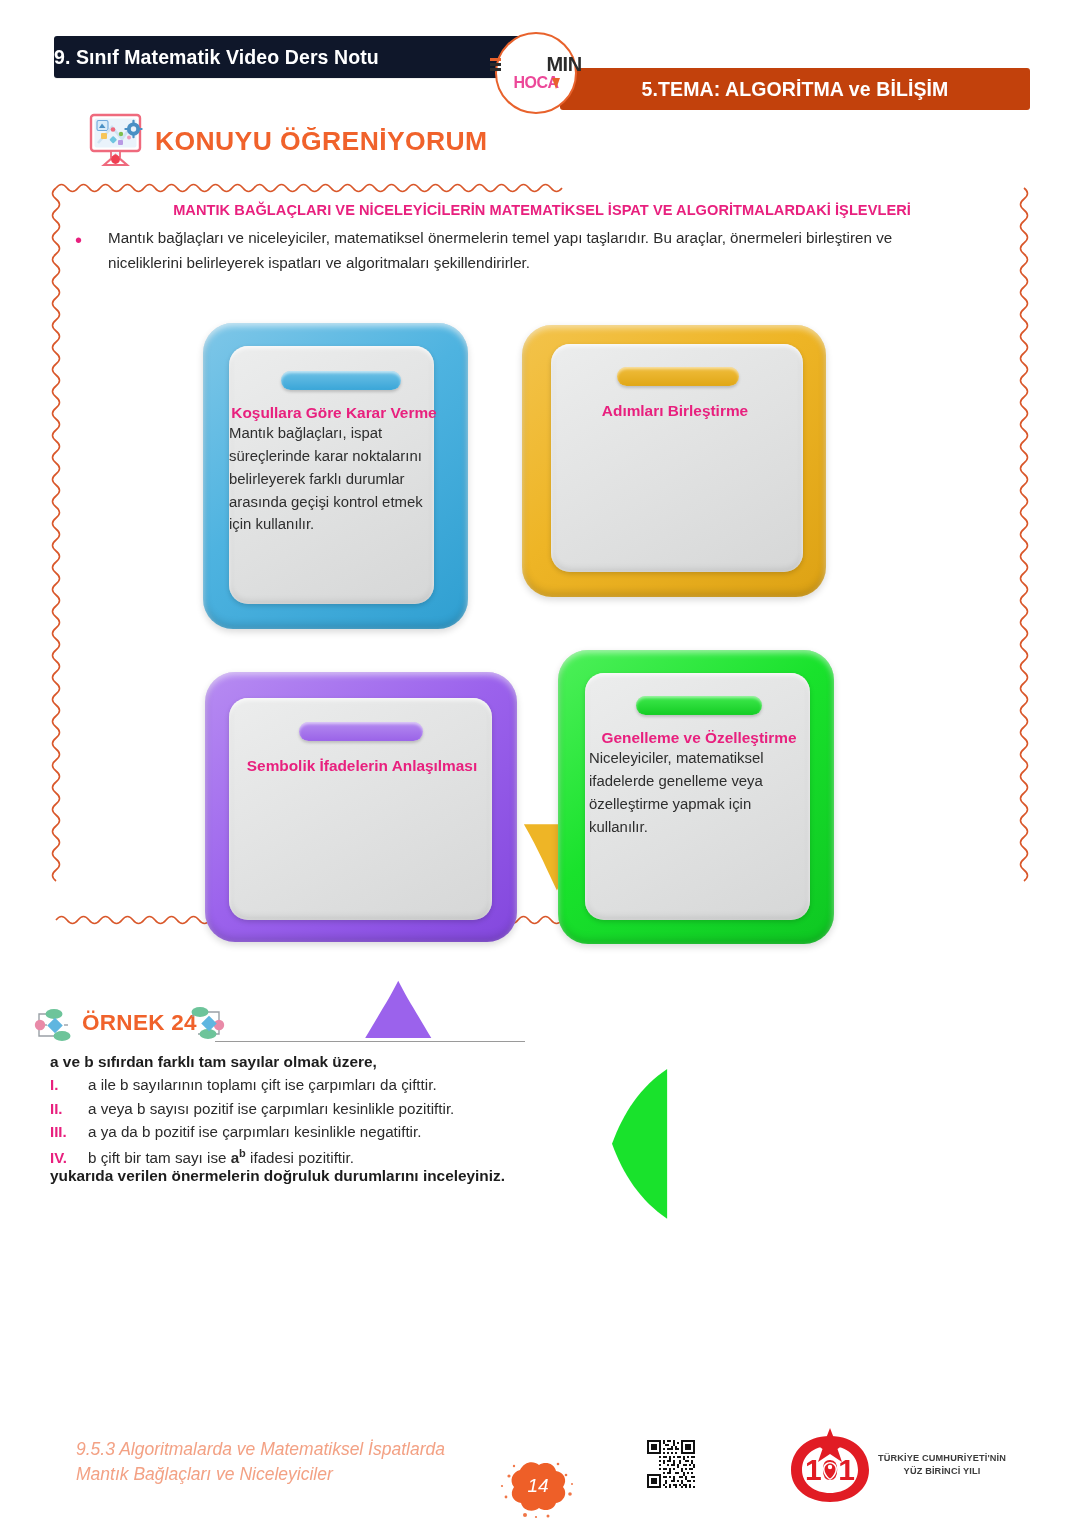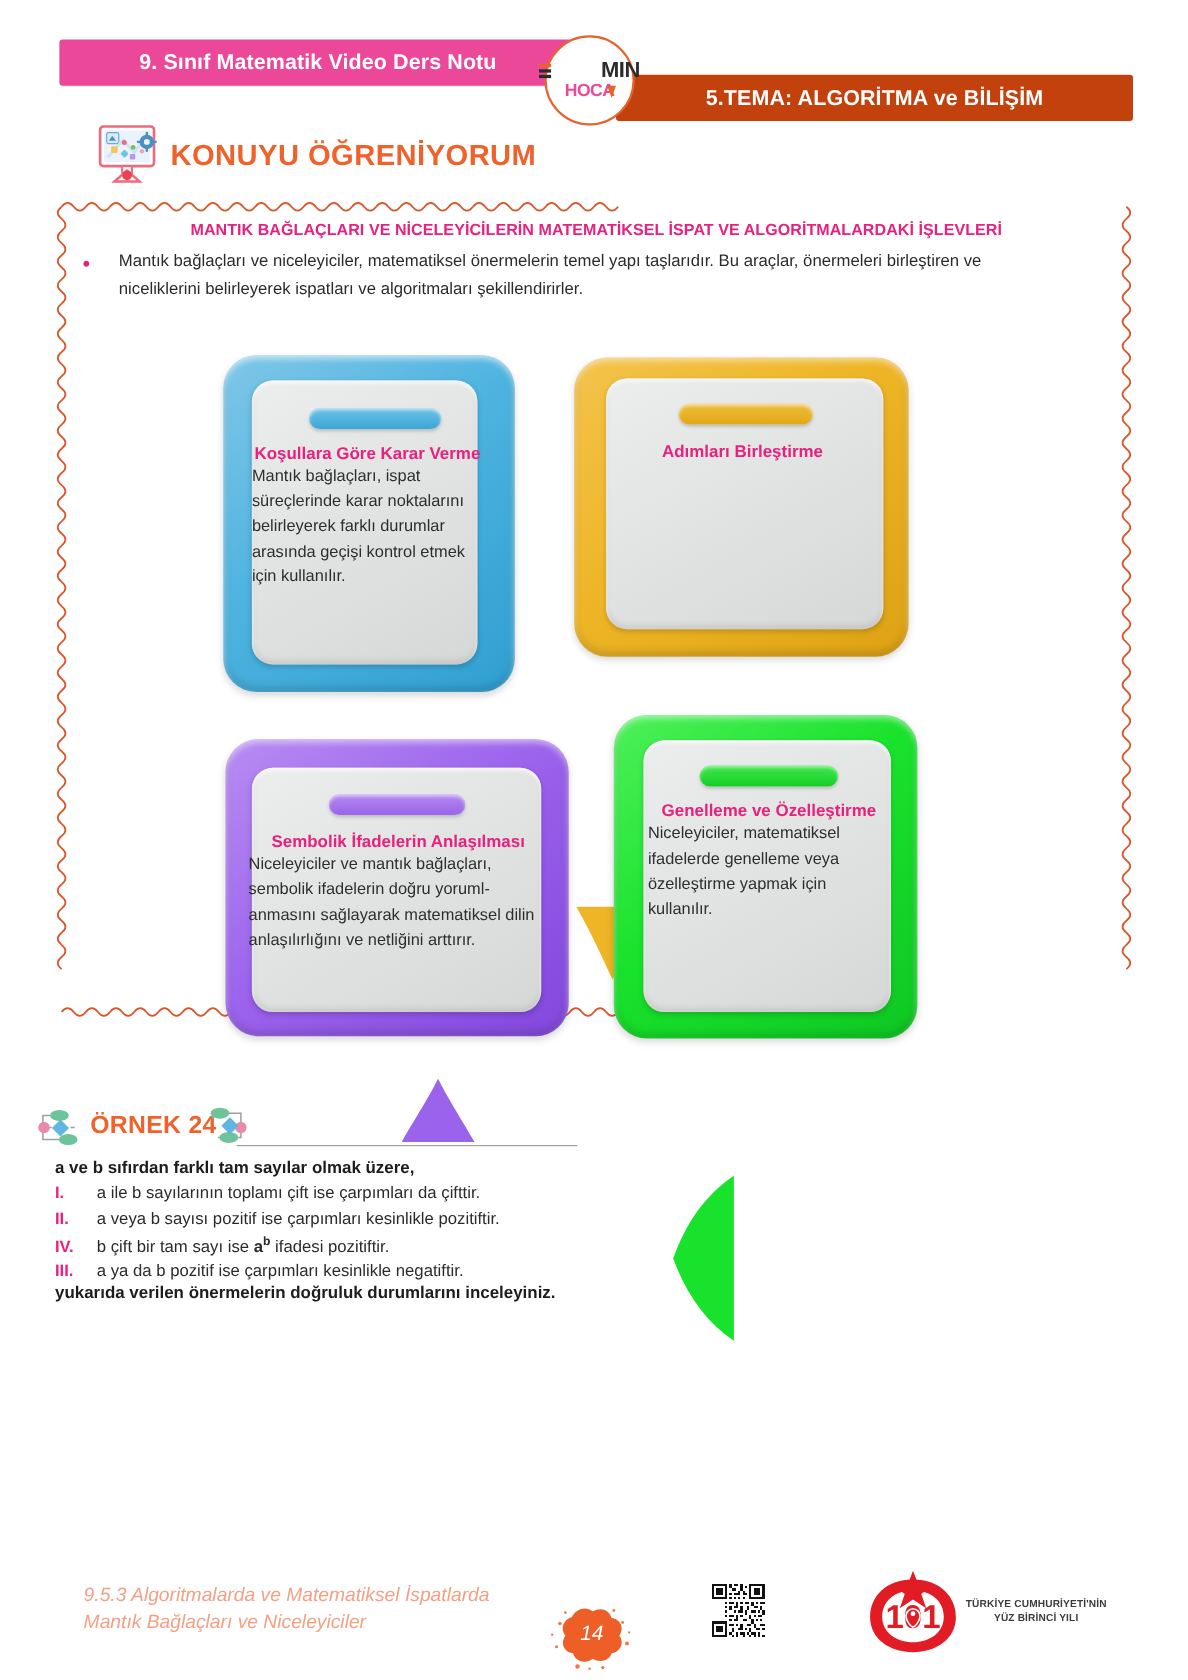--- a/index.html
+++ b/index.html
@@ -12,23 +12,23 @@
     position:relative;
     overflow:hidden;
     color:#231f20;
   }
 
   
   .header { position:absolute; left:0; top:0; width:1080px; height:110px; }
 
   .hdr-left {
     position:absolute; left:54px; top:36px; width:470px; height:42px;
-    background:#ec4899;
+    background:#0f172a;
     border-radius:3px 3px 3px 3px;
-    display:flex; align-items:center; justify-content:center;
+    display:flex; align-items:center; justify-content:flex-start;
     box-shadow:0 1px 0 rgba(0,0,0,.06);
   }
   .hdr-left span {
     color:#ffffff; font-size:19.5px; font-weight:bold; letter-spacing:.1px;
     white-space:nowrap;
   }
   .hdr-left:after{
     content:""; position:absolute; right:-10px; bottom:-7px;
     width:0;height:0;
     border-left:10px solid #b94a1d;
@@ -408,21 +408,20 @@
     <h4>Adımları Birleştirme</h4>
   </div>
 </div>
 
 <div class="bubble" id="bubble-purple" style="z-index:3">
   <div class="shell"></div>
   <div class="inner"></div>
   <div class="pill"></div>
   <div class="btxt">
     <h4>Sembolik İfadelerin Anlaşılması</h4>
-    <p>Niceleyiciler ve mantık bağlaçları, sembolik ifadelerin doğru yoruml-anmasını sağlayarak matematiksel dilin anlaşılırlığını ve netliğini arttırır.</p>
   </div>
 </div>
 
 <div class="bubble" id="bubble-green" style="z-index:2">
   <div class="shell"></div>
   <div class="inner"></div>
   <div class="pill"></div>
   <div class="btxt">
     <h4>Genelleme ve Özelleştirme</h4>
     <p>Niceleyiciler, matematiksel ifadelerde genelleme veya özelleştirme yapmak için kullanılır.</p>
@@ -464,30 +463,30 @@
 <div class="q-list">
   <div class="q-row">
     <span class="q-num">I.</span>
     <span class="q-txt">a ile b sayılarının toplamı çift ise çarpımları da çifttir.</span>
   </div>
   <div class="q-row">
     <span class="q-num">II.</span>
     <span class="q-txt">a veya b sayısı pozitif ise çarpımları kesinlikle pozitiftir.</span>
   </div>
   <div class="q-row">
+    <span class="q-num">III.</span>
+    <span class="q-txt">a ya da b pozitif ise çarpımları kesinlikle negatiftir.</span>
+  </div>
+  <div class="q-row">
     <span class="q-num">IV.</span>
     <span class="q-txt">
       <span>b çift bir tam sayı ise</span>
       <b><span>a</span><sup>b</sup></b>
       <span>ifadesi pozitiftir.</span>
     </span>
-  </div>
-  <div class="q-row">
-    <span class="q-num">III.</span>
-    <span class="q-txt">a ya da b pozitif ise çarpımları kesinlikle negatiftir.</span>
   </div>
 </div>
 
 <div class="q-foot">yukarıda verilen önermelerin doğruluk durumlarını inceleyiniz.</div>
 
 <div class="footer-text">
   <div>9.5.3 Algoritmalarda ve Matematiksel İspatlarda</div>
   <div>Mantık Bağlaçları ve Niceleyiciler</div>
 </div>
 

